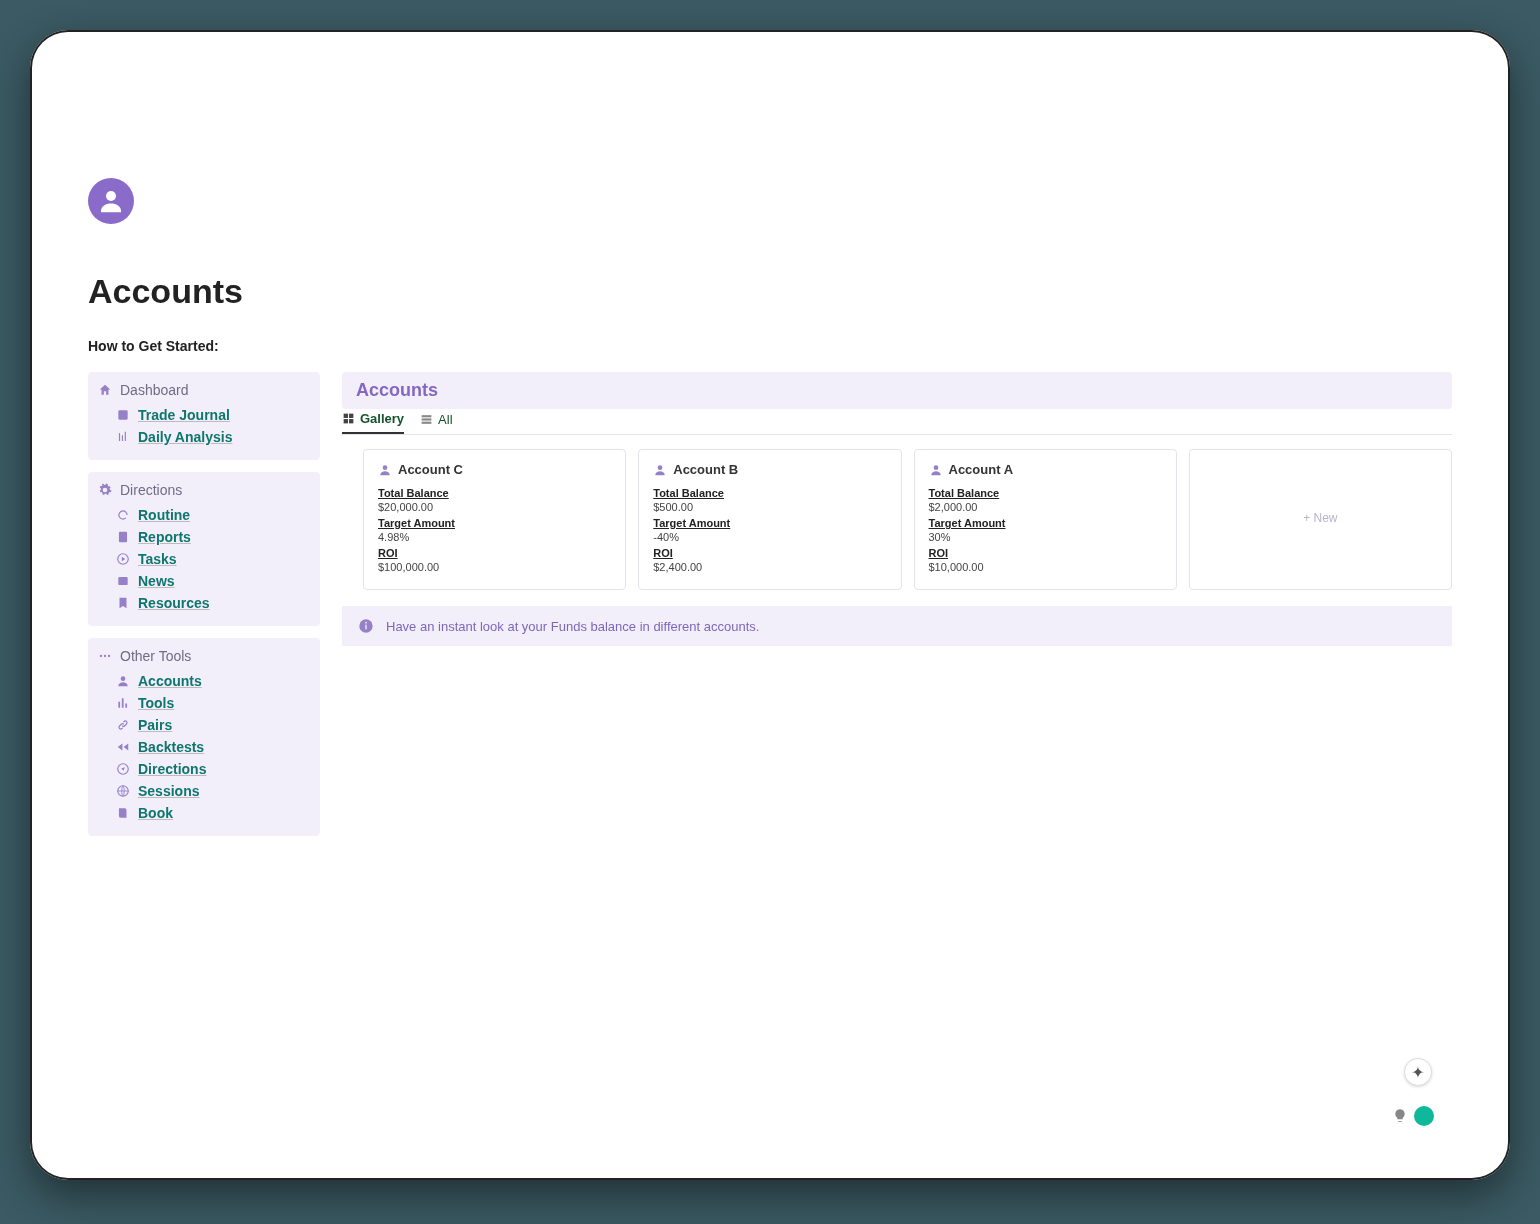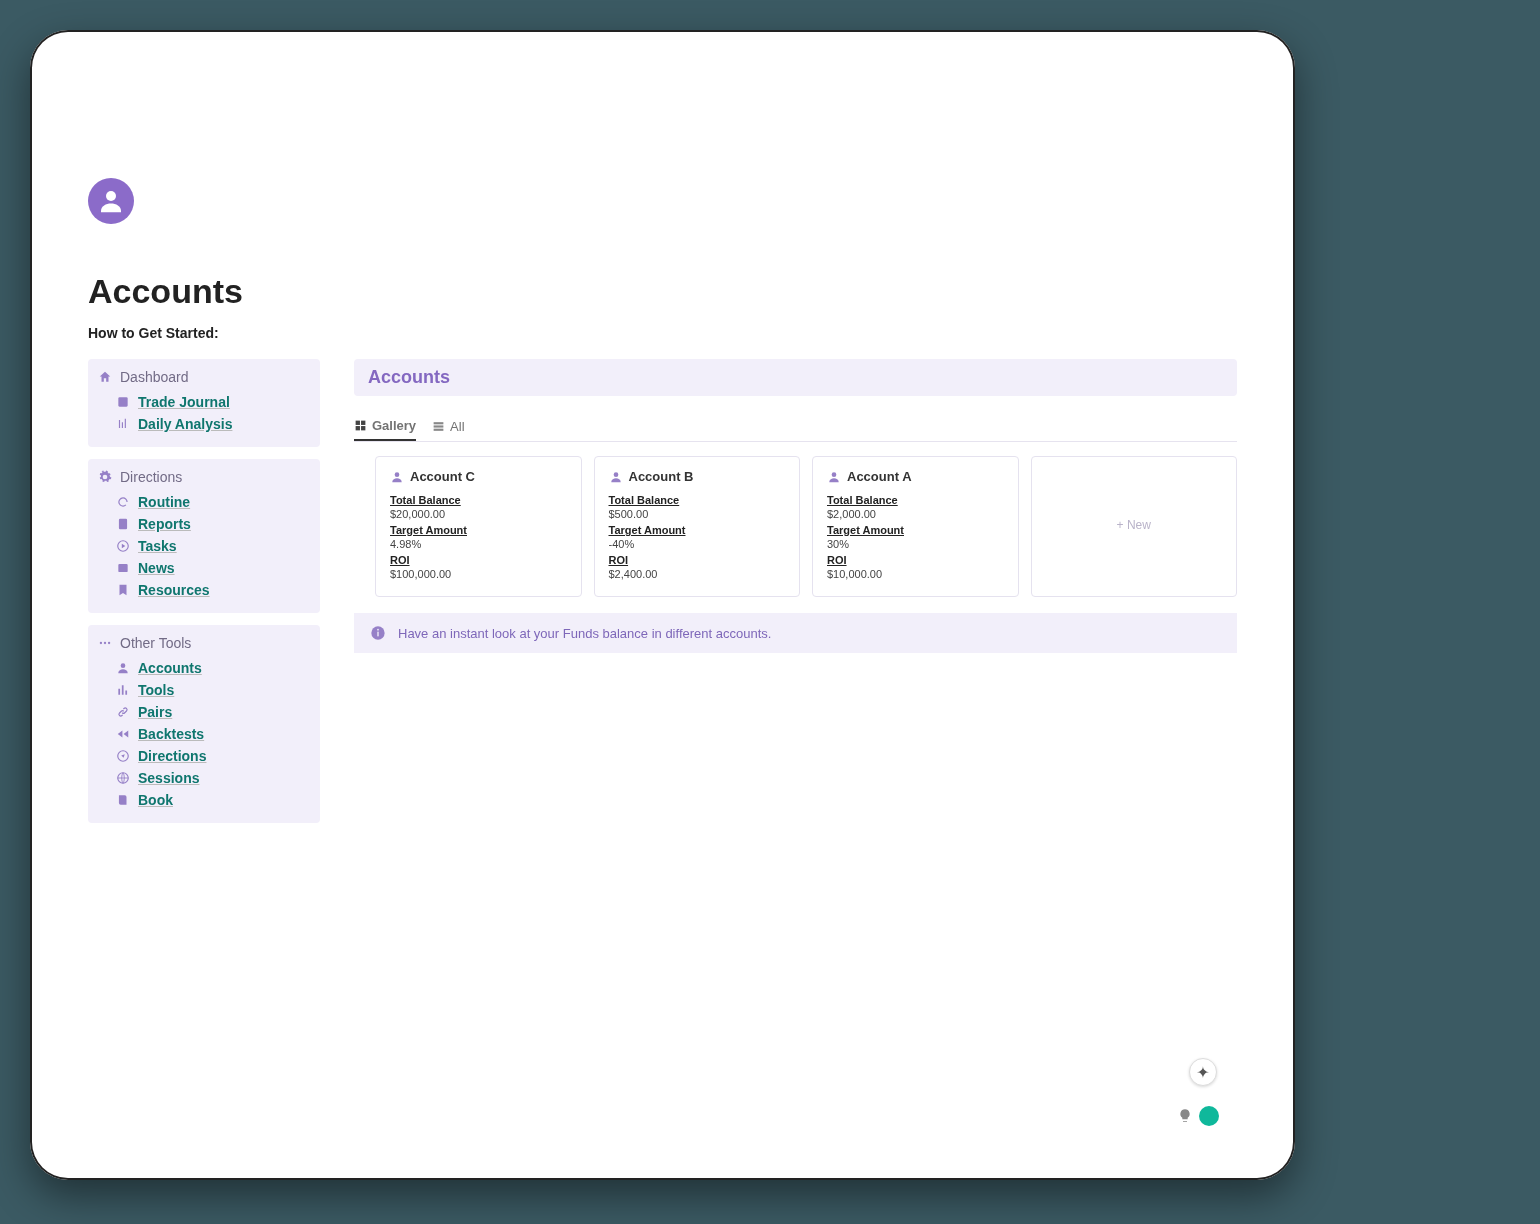--- a/index.html
+++ b/index.html
@@ -1,43 +1,43 @@
 <!DOCTYPE html>
 <html><head>
 <meta charset="utf-8">
 <style>
   * { box-sizing: border-box; margin: 0; padding: 0; }
   html, body { width: 1540px; height: 1224px; font-family: -apple-system, BlinkMacSystemFont, "Segoe UI", Helvetica, Arial, sans-serif; background:#3b5a63; }
   .tablet-frame {
-    position:absolute; top:30px; left:30px; width:1265px; height:1150px;
+    position:absolute; top:30px; left:30px; width:1480px; height:1150px;
     background:#ffffff; border-radius:38px; box-shadow:0 16px 40px rgba(0,0,0,.45), inset 0 0 0 2px #222;
   }
   .screen { position:absolute; top:38px; left:58px; right:58px; bottom:38px; overflow:hidden; }
   .page { padding-top:110px; }
   .avatar-icon {
     width:46px; height:46px; border-radius:50%; background:#8b6bc9;
     display:flex; align-items:center; justify-content:center;
   }
   .avatar-icon svg { fill:#fff; width:30px; height:30px; }
   .page-title { font-size:34px; font-weight:700; color:#222; margin-top:48px; }
-  .subheading { font-size:14px; font-weight:600; color:#222; margin-top:14px; }
+  .subheading { font-size:14px; font-weight:600; color:#222; margin-top:27px; }
   .steps { margin-top:12px; list-style:decimal; padding-left:20px; color:#6b6b6b; font-size:14px; }
   .steps li { margin-bottom:6px; line-height:1.6; }
   .pill { background:#eee; color:#555; font-size:11px; padding:1px 6px; border-radius:3px; font-family:monospace; }
-  .content-row { display:flex; gap:34px; margin-top:18px; }
+  .content-row { display:flex; gap:22px; margin-top:18px; }
   .sidebar { width:232px; display:flex; flex-direction:column; gap:12px; }
   .sidegroup { background:#f2effa; border-radius:4px; padding:10px 10px 12px; }
   .sidegroup-header { display:flex; align-items:center; gap:8px; color:#726b86; font-size:14px; font-weight:500; margin-bottom:6px; }
   .sidegroup-header svg { width:14px; height:14px; fill:#9680c7; }
   .sideitem { display:flex; align-items:center; gap:8px; padding:3px 0 3px 18px; font-size:14px; color:#0f766e; cursor:pointer; }
   .sideitem svg { width:14px; height:14px; fill:#9680c7; flex-shrink:0; }
   .sideitem span.u { text-decoration:underline; text-decoration-color:#bbb; font-weight:600; }
   .main { flex:1; }
   .panel-title-bar { background:#f2effa; border-radius:4px; padding:8px 14px; color:#8468c1; font-weight:600; font-size:18px; }
-  .view-tabs { display:flex; gap:16px; margin-top:22px; border-bottom:1px solid #e6e3ef; font-size:13px; color:#737373; }
+  .view-tabs { display:flex; gap:16px; margin-top:2px; border-bottom:1px solid #e6e3ef; font-size:13px; color:#14532d; }
   .view-tab { display:flex; align-items:center; gap:5px; padding-bottom:6px; cursor:pointer; }
   .view-tab.active { border-bottom:2px solid #333; font-weight:600; }
   .cards-row { display:flex; gap:12px; margin-top:14px;padding-left:21px; }
   .card { flex:1; border:1px solid #e5e2ef; border-radius:4px; padding:12px 14px 16px; font-size:12px; color:#333; min-height:140px; }
   .card.new { color:#b9b3c9; display:flex; align-items:center; justify-content:center; cursor:pointer; }
   .card-header { display:flex; align-items:center; gap:6px; font-size:13px; font-weight:600; margin-bottom:10px; }
   .card-header svg { width:14px; height:14px; fill:#9680c7; }
   .field-label { font-size:11px; text-decoration:underline; font-weight:600; color:#222; margin-top:4px; }
   .field-value { font-size:11px; color:#444; margin-top:2px; }
   .info-banner { background:#f2effa; border-radius:0; padding:12px 16px; margin-top:16px; display:flex; align-items:center; gap:12px; color:#7e67b9; font-size:13px; }

